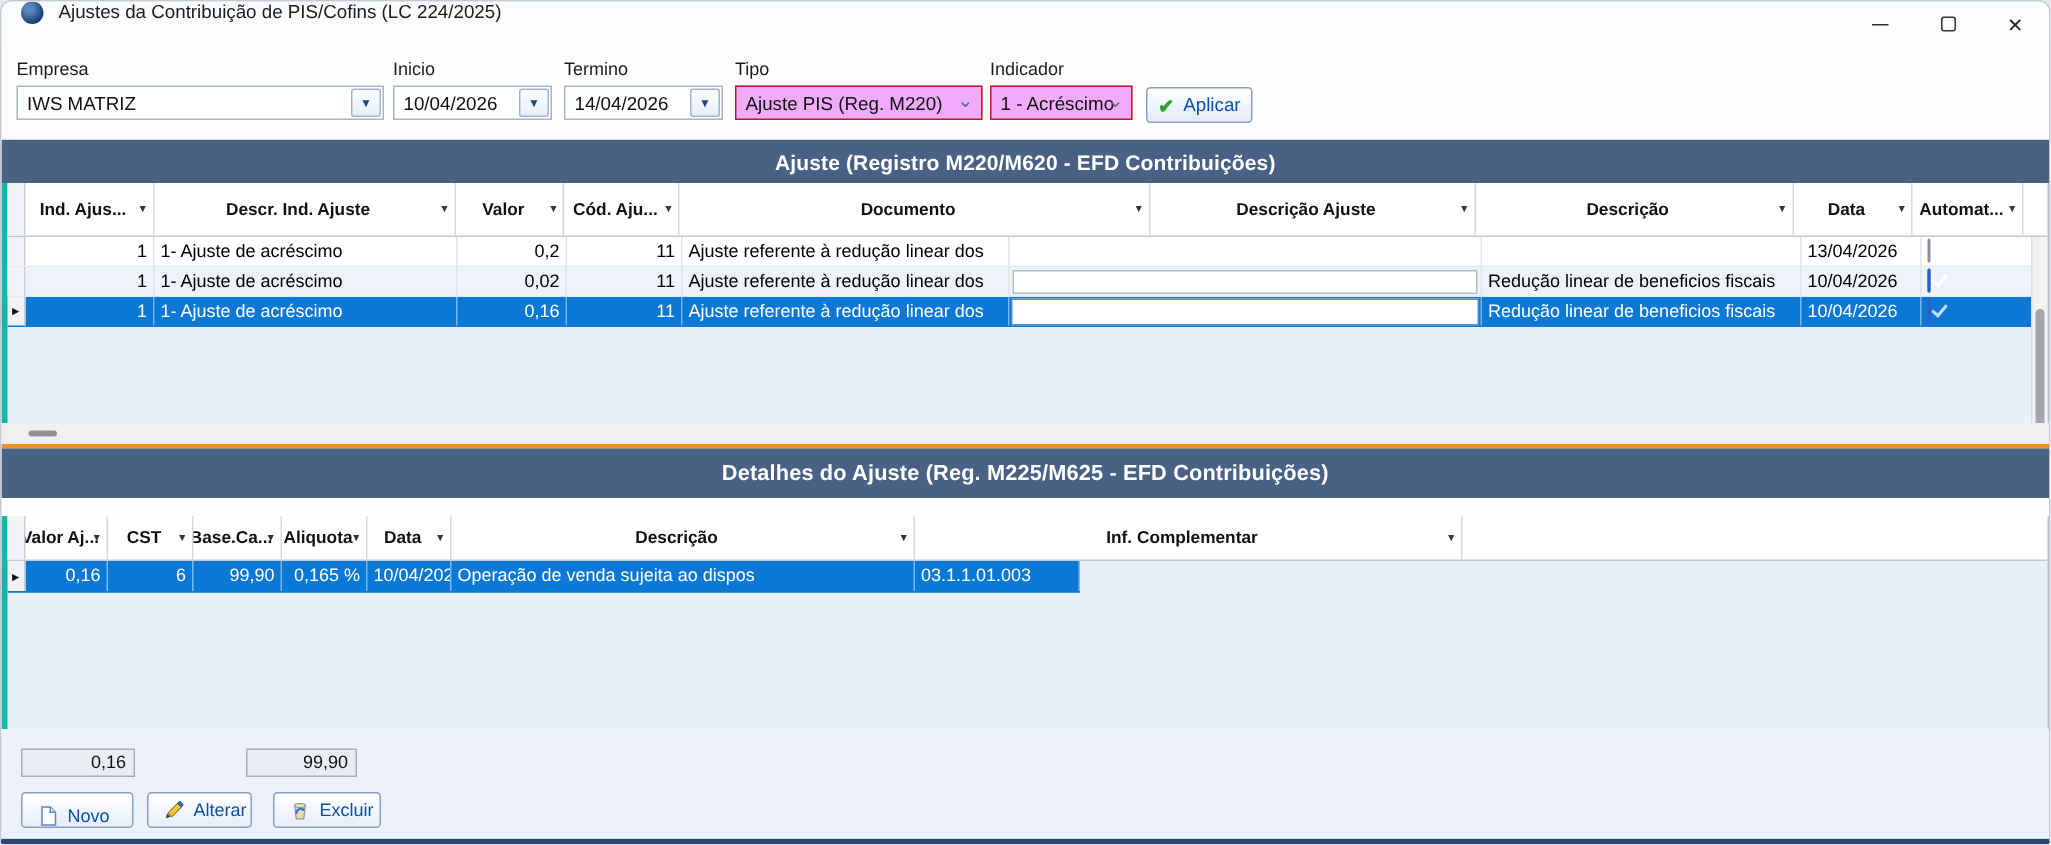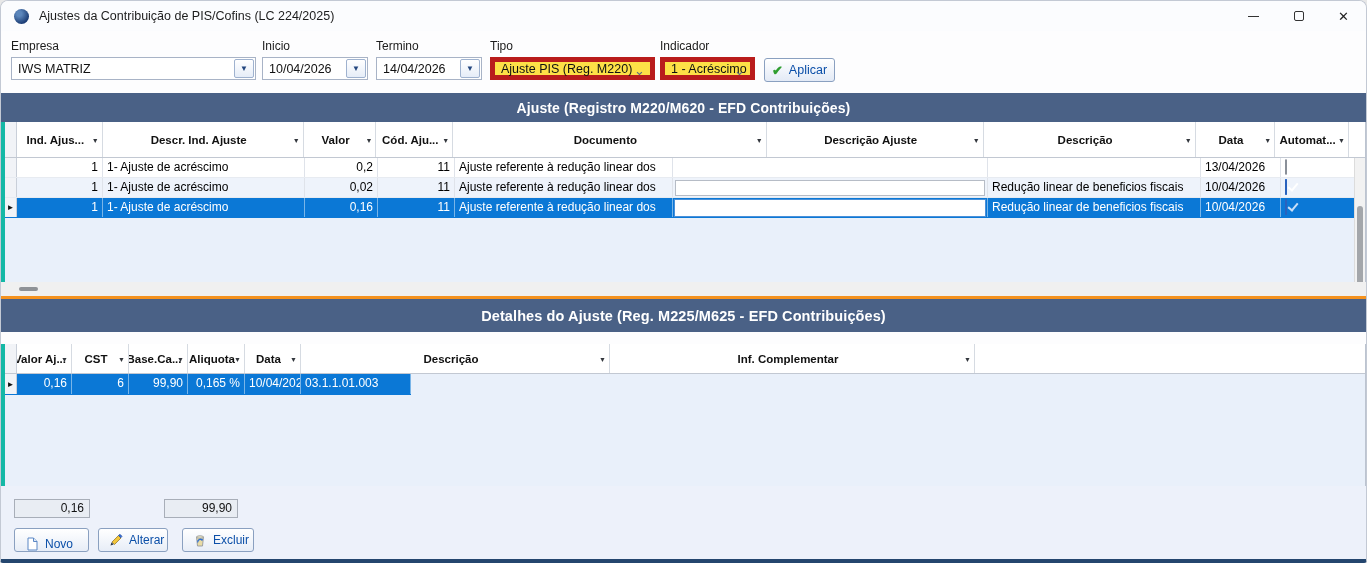--- a/index.html
+++ b/index.html
@@ -3,38 +3,38 @@
 <meta charset="utf-8">
 <style>
   * { box-sizing: border-box; margin: 0; padding: 0; }
   html,body { background:#e8e8e8; font-family:"Liberation Sans", sans-serif; }
   .window{
     position:relative; width:1367px; height:563px; background:#fdfdfe;
     border:1px solid #c3c9d4; border-bottom:4px solid #24466e;
     border-radius:8px 8px 3px 3px; overflow:hidden; display:flex; flex-direction:column;
   }
   
-  .titlebar{ height:30px; background:#fbfcfe; display:flex; align-items:center; flex:0 0 auto; }
+  .titlebar{ height:30px; background:#fbfcfe; display:flex; align-items:flex-start; flex:0 0 auto; }
   .app-icon{ width:15px; height:15px; border-radius:50%;
     background:radial-gradient(circle at 35% 32%, #5b86bb 0 18%, #1d3f77 70%); margin:0 10px 0 13px; }
   .title{ font-size:12.5px; color:#1c1c1c; }
   .winctrls{ margin-left:auto; display:flex; height:100%; }
   .ctrl{ width:45px; height:100%; display:flex; align-items:center; justify-content:center; color:#222; font-size:13px; }
   .min-glyph{ width:11px; height:1px; background:#333; display:block; }
   .max-glyph{ width:10px; height:10px; border:1px solid #333; border-radius:2px; display:block; }
   
   .form-area{ height:62px; background:#fdfdfe; position:relative; flex:0 0 auto; }
   .fg{ position:absolute; top:8px; }
   .fg label{ display:block; font-size:12px; color:#1c1c1c; margin-bottom:4px; }
   .textfield{ position:relative; background:#fff; border:1px solid #a8b3c6; height:23px; display:flex; align-items:center; }
   .textfield input{ border:none; outline:none; flex:1; height:100%; padding:0 24px 0 6px; font:12.5px "Liberation Sans",sans-serif; color:#111; background:transparent; }
   .dd-btn{ position:absolute; right:1px; top:1px; width:20px; height:19px; background:linear-gradient(#ffffff,#e6edf8);
     border:1px solid #9fb2cf; border-radius:2px; display:flex; align-items:center; justify-content:center;
     font-size:8px; color:#24477f; cursor:pointer; }
-  .selectbox{ position:relative; background:#fde047; border:5px solid #b91c1c; height:23px; display:flex; align-items:center; }
+  .selectbox{ position:relative; background:#f0abfc; border:1px solid #b91c1c; height:23px; display:flex; align-items:center; }
   .selectbox .val{ flex:1; padding:0 20px 0 6px; font-size:12.5px; color:#111; white-space:nowrap; overflow:hidden; }
   .chev{ position:absolute; right:5px; top:1px; font-size:13px; color:#5a6a85; }
   .apply-btn{ position:absolute; left:763px; top:27px; width:71px; height:24px;
     background:linear-gradient(#ffffff,#e3eaf6); border:1px solid #8aa0c0; border-radius:3px;
     display:flex; align-items:center; justify-content:center; gap:6px;
     font-size:12.5px; color:var(--button-text-blue,#0b4fa8); cursor:pointer; }
   .apply-check{ color:var(--apply-green,#2f9e2f); font-size:13px; font-weight:bold; }
   
   .band{ background:var(--band-blue,#4a6186); color:#fff; font-weight:bold; text-align:center;
     display:flex; align-items:center; justify-content:center; flex:0 0 auto; letter-spacing:.1px; }
@@ -296,20 +296,21 @@
 
     <div class="grow selected">
       <div class="ind">
           <span>►</span>
         </div>
       <div class="cell g2c1 r">0,16</div>
       <div class="cell g2c2 r">6</div>
       <div class="cell g2c3 r">99,90</div>
       <div class="cell g2c4 r">0,165 %</div>
       <div class="cell g2c5">10/04/2026</div>
+      <div class="cell g2c6">Operação de venda sujeita ao dispos</div>
       <div class="cell g2c7">03.1.1.01.003</div>
     </div>
   </div>
 
   <div class="footer">
     <div class="sumfield sum1">0,16</div>
     <div class="sumfield sum2">99,90</div>
 
     <div class="btn btn-novo">
       <svg width="14" height="14" viewBox="0 0 14 14">

